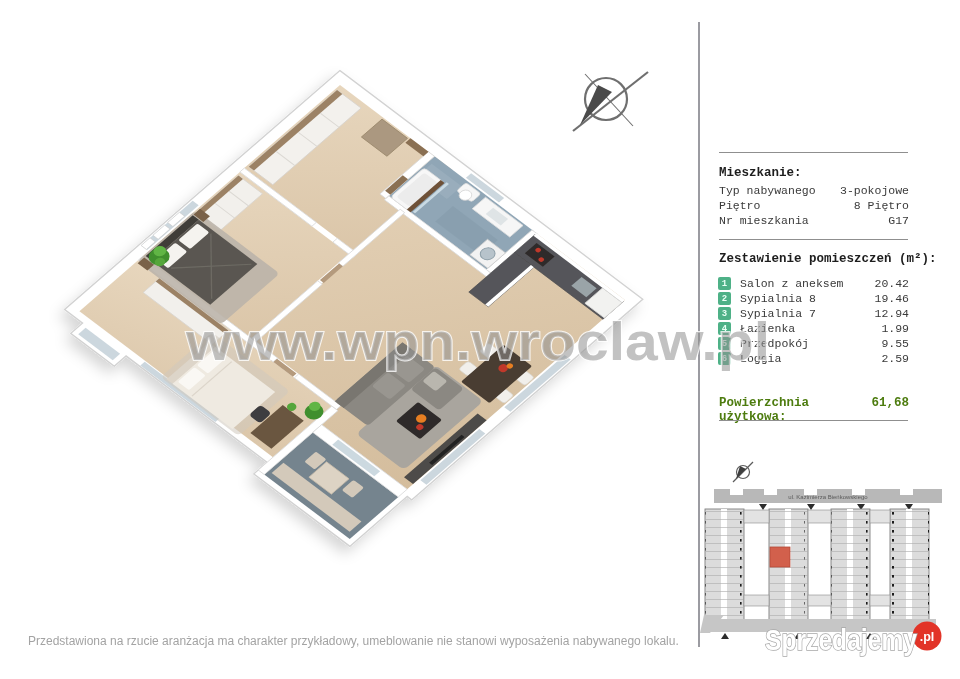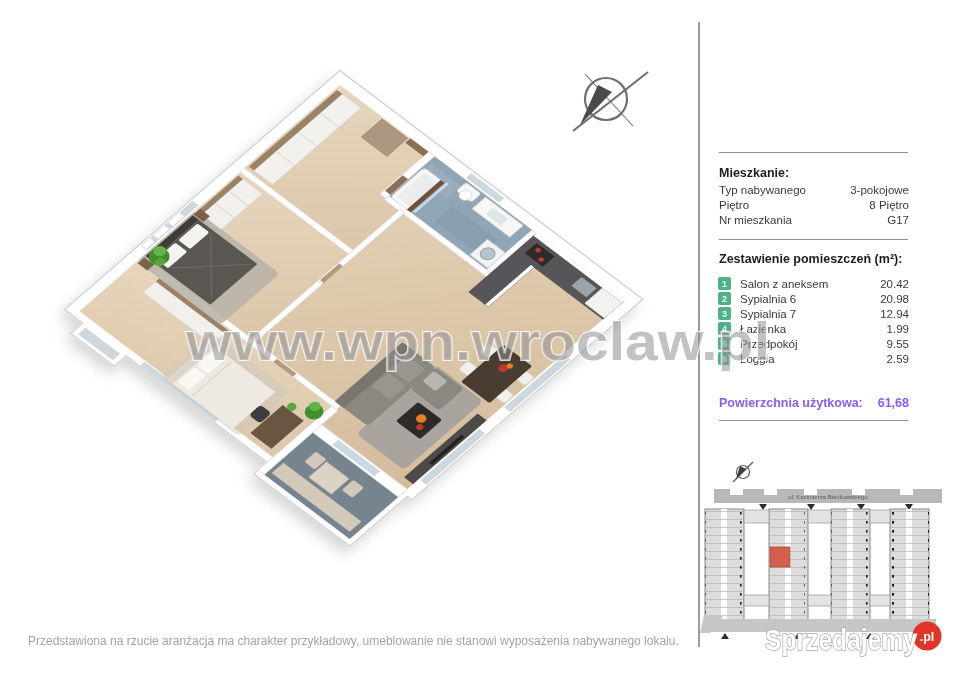--- a/index.html
+++ b/index.html
@@ -1,31 +1,31 @@
 <!DOCTYPE html>
 <html><head>
 <meta charset="utf-8">
 <style>
   html,body{margin:0;padding:0;background:#ffffff;}
   .canvas{position:relative;width:960px;height:679px;background:#fff;overflow:hidden;
           font-family:"Liberation Sans",sans-serif;color:#2f2f2f;}
   svg{display:block;}
   
-  .panel{position:absolute;left:698px;top:0;width:262px;height:679px;}
+  .panel{position:absolute;left:698px;top:0;width:262px;height:679px;font-family:Liberation Mono, monospace;}
   .divider{position:absolute;left:0;top:22px;width:2px;height:625px;background:#9b9ba1;}
   .hr{position:absolute;left:21px;width:189px;border-top:1px solid #8f8f8f;}
   .p-title{position:absolute;left:21px;font-size:12.5px;font-weight:bold;color:#1d1d1d;}
   .p-row{position:absolute;left:21px;right:51px;display:flex;font-size:11.5px;color:#3a3a3a;}
   .p-row .val{margin-left:auto;text-align:center;}
   .r-row{position:absolute;left:20px;right:51px;display:flex;align-items:center;font-size:11.5px;color:#3a3a3a;}
   .badge{width:13px;height:13px;border-radius:2px;background:#4eb187;color:#eafff5;
          font-size:9px;font-weight:bold;display:flex;align-items:center;justify-content:center;
          margin-right:9px;flex:0 0 13px;}
   .r-row .val{margin-left:auto;text-align:center;}
-  .total-row{position:absolute;left:21px;right:51px;display:flex;font-size:12.5px;font-weight:bold;color:#8b5cf6;}
+  .total-row{position:absolute;left:21px;right:51px;display:flex;font-size:12.5px;font-weight:bold;color:#4d7c0f;}
   .total-row .val{margin-left:auto;}
   
   .disclaimer{position:absolute;left:28px;top:634px;font-size:12px;color:#a3a3a3;letter-spacing:0px;}
   
   .wm-svg{position:absolute;left:0;top:0;z-index:9;pointer-events:none;}
   .logo-svg{position:absolute;left:720px;top:608px;z-index:10;pointer-events:none;}
   .siteplan-svg{position:absolute;left:700px;top:455px;z-index:2;}
   .plan-svg{position:absolute;left:0;top:0;z-index:1;}
 </style>
 </head>
@@ -237,22 +237,22 @@
 
     <div class="p-title" style="top:252px">Zestawienie pomieszczeń (m²):</div>
 
     <div class="r-row" style="top:277px">
       <span class="badge">1</span>
       <span>Salon z aneksem</span>
       <span class="val">20.42</span>
     </div>
     <div class="r-row" style="top:292px">
       <span class="badge">2</span>
-      <span>Sypialnia 6</span>
-      <span class="val">20.98</span>
+      <span>Sypialnia 8</span>
+      <span class="val">19.46</span>
     </div>
     <div class="r-row" style="top:307px">
       <span class="badge">3</span>
       <span>Sypialnia 7</span>
       <span class="val">12.94</span>
     </div>
     <div class="r-row" style="top:322px">
       <span class="badge">4</span>
       <span>Łazienka</span>
       <span class="val">1.99</span>

